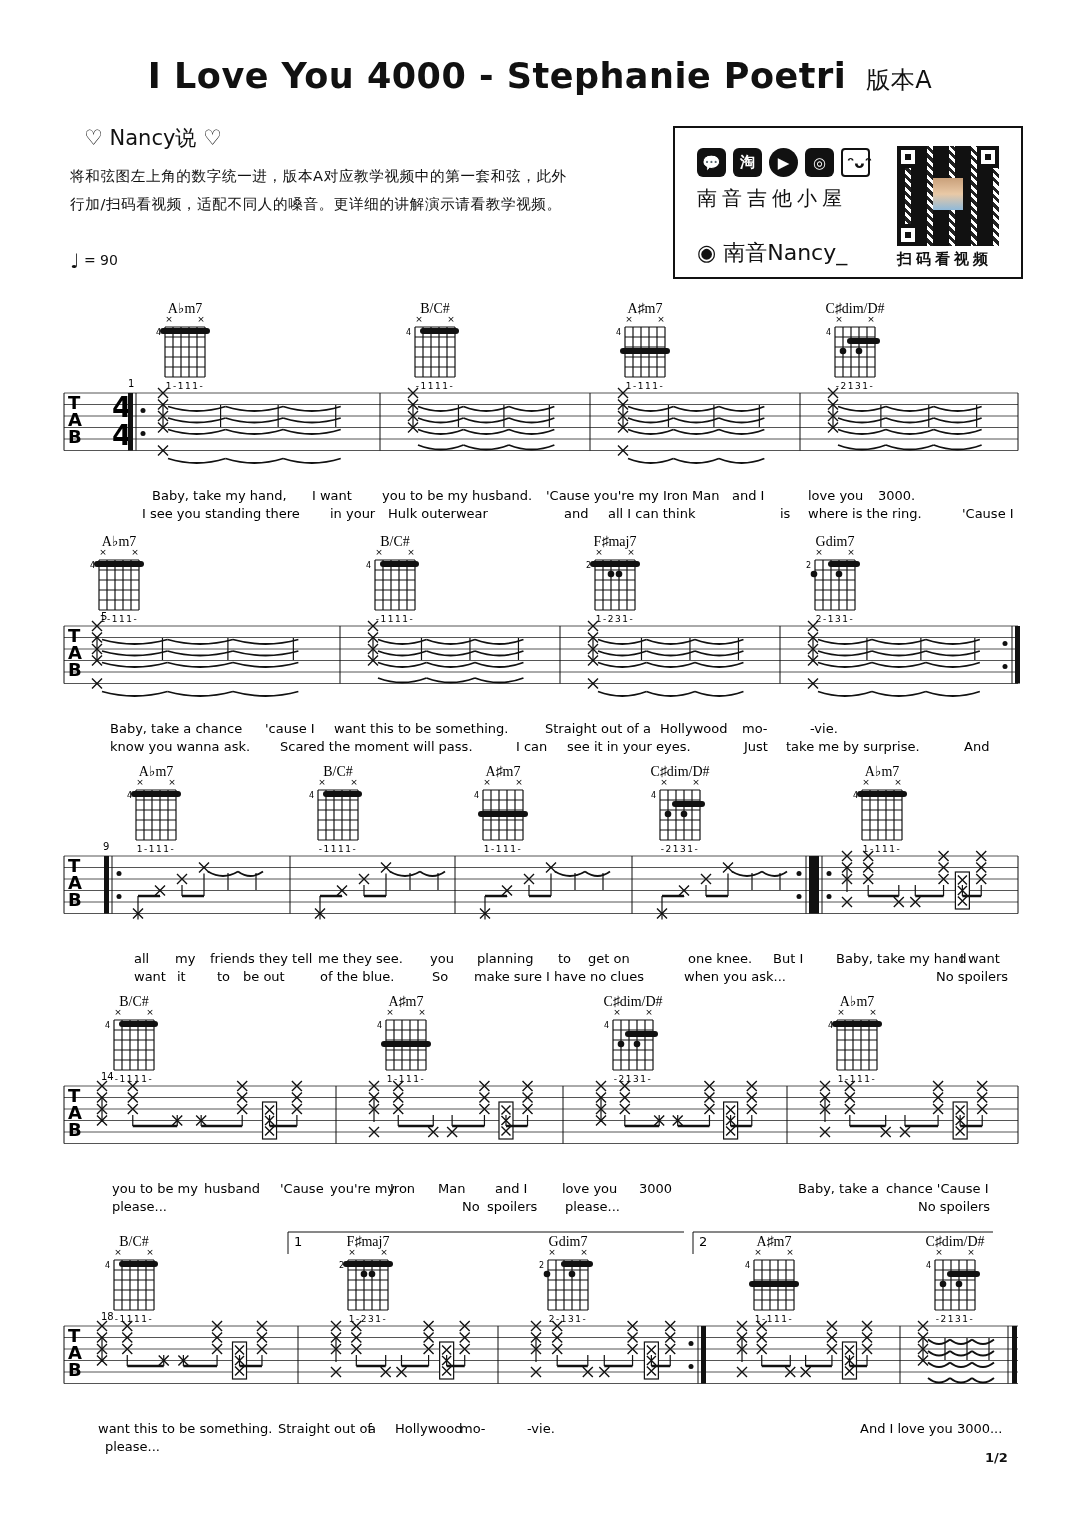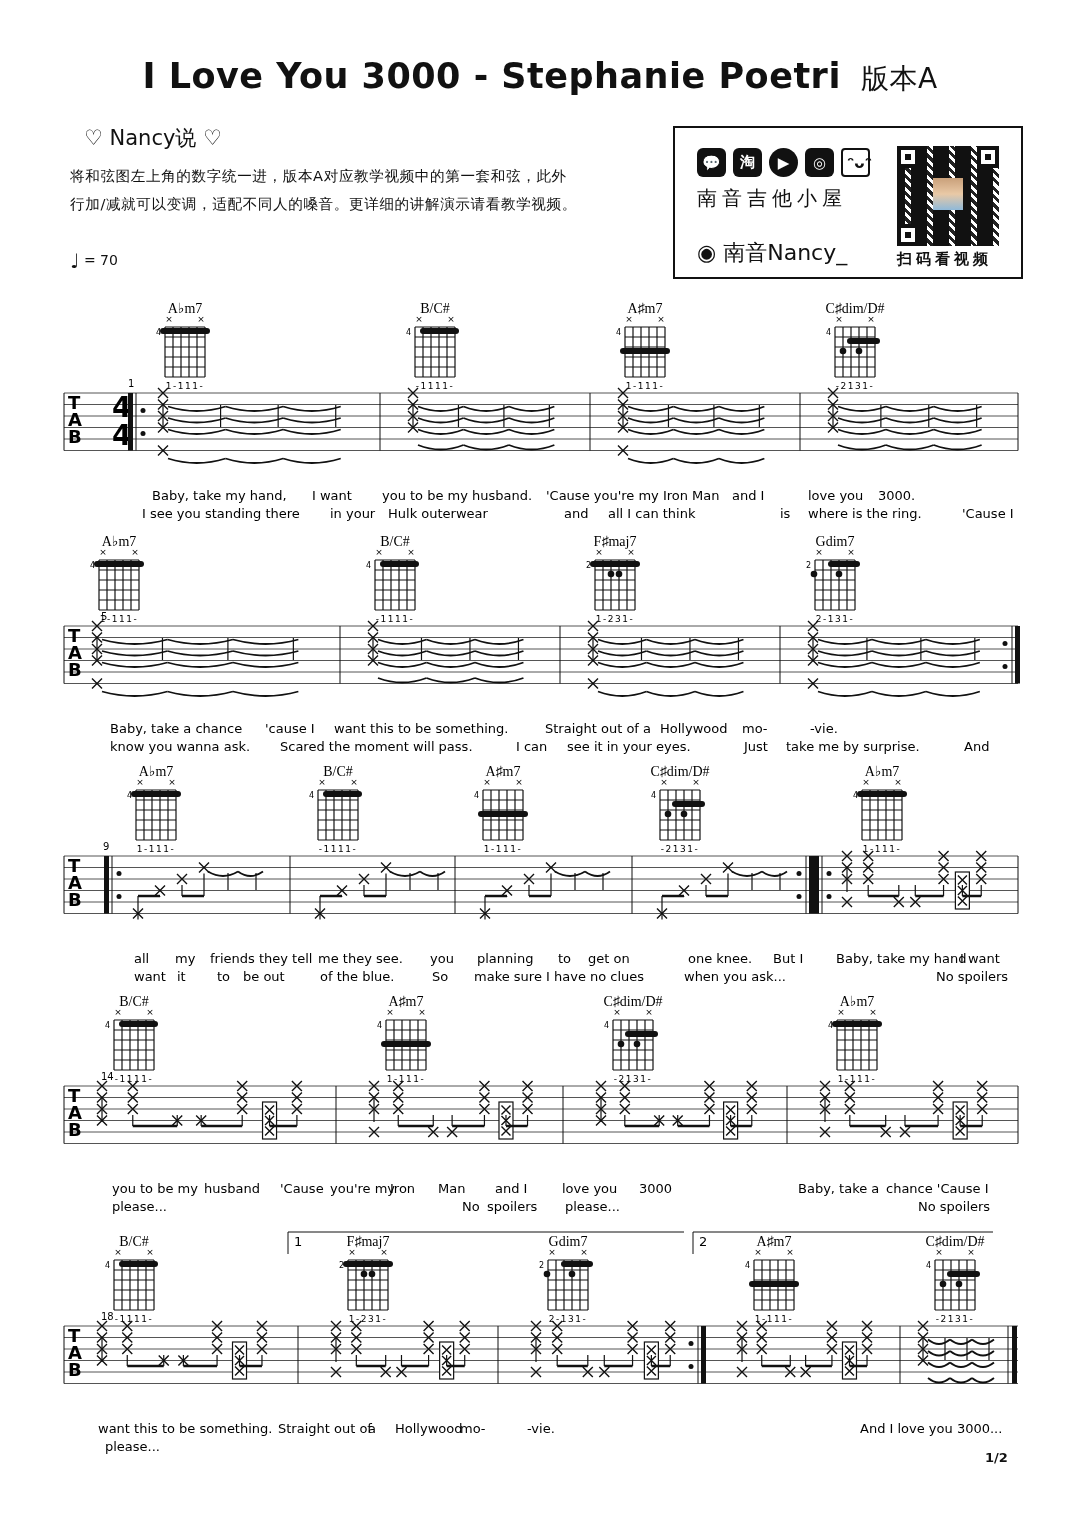--- a/index.html
+++ b/index.html
@@ -1,18 +1,18 @@
 <!DOCTYPE html>
 <html><head>
 <meta charset="utf-8">
 <style>
   html,body{margin:0;padding:0;background:#fff;}
   body{width:1080px;height:1527px;position:relative;overflow:hidden;font-family:"DejaVu Sans",sans-serif;color:#111;}
   .title{position:absolute;left:0;top:56px;width:1080px;text-align:center;font-family:"DejaVu Sans",sans-serif;font-weight:bold;font-size:35px;letter-spacing:0.5px;}
-  .title .ver{font-weight:normal;font-size:28px;margin-left:20px;}
+  .title .ver{font-weight:normal;font-size:24px;margin-left:20px;}
   .note-head{position:absolute;left:84px;top:124px;font-size:21px;}
   .note-body{position:absolute;left:70px;top:162px;width:570px;font-size:14.6px;line-height:27.5px;letter-spacing:0.6px;}
   .tempo{position:absolute;left:70px;top:249px;font-size:14px;}
   .tempo .q{font-size:20px;vertical-align:-3px;}
   .promo{position:absolute;left:673px;top:126px;width:350px;height:153px;border:2px solid #111;box-sizing:border-box;}
   .promo .icons{position:absolute;left:22px;top:20px;display:flex;gap:7px;}
   .promo .icons span{width:29px;height:29px;background:#111;color:#fff;border-radius:6px;display:flex;align-items:center;justify-content:center;font-size:15px;font-weight:bold;}
   .promo .icons span.tv{background:#fff;color:#111;border:2.5px solid #111;box-sizing:border-box;border-radius:4px;padding-left:8px;}
   .promo .shop{position:absolute;left:22px;top:57px;font-size:20px;letter-spacing:5px;}
   .promo .weibo{position:absolute;left:22px;top:110px;font-size:22px;}
@@ -26,28 +26,28 @@
   .promo .qr .avatar{position:absolute;left:36px;top:32px;width:30px;height:32px;background:linear-gradient(#c9a07a,#e9c9a6 50%,#8fb9d9);}
   .promo .scan{position:absolute;left:222px;top:122px;font-size:15px;letter-spacing:4px;font-weight:bold;}
   .page-num{position:absolute;left:985px;top:1450px;font-weight:bold;font-size:13px;}
   svg text{font-family:"DejaVu Sans",sans-serif;}
   .chord-name{font-family:"Liberation Serif",serif;font-size:14px;}
   .lyric{font-size:13px;}
 </style>
 </head>
 <body>
 
-<div class="title"><span>I Love You 3000 - Stephanie Poetri</span><span class="ver">版本A</span></div>
+<div class="title"><span>I Love You 4000 - Stephanie Poetri</span><span class="ver">版本A</span></div>
 
 <div class="note-head">♡ Nancy说 ♡</div>
 <div class="note-body">
   <div>将和弦图左上角的数字统一进，版本A对应教学视频中的第一套和弦，此外</div>
-  <div>行加/减就可以变调，适配不同人的嗓音。更详细的讲解演示请看教学视频。</div>
+  <div>行加/扫码看视频，适配不同人的嗓音。更详细的讲解演示请看教学视频。</div>
 </div>
-<div class="tempo"><span class="q">♩</span> <span>= 70</span></div>
+<div class="tempo"><span class="q">♩</span> <span>= 90</span></div>
 
 <div class="promo">
   <div class="icons">
     <span>💬</span>
     <span>淘</span>
     <span style="border-radius:50%">▶</span>
     <span>◎</span>
     <span class="tv">ᵔᴗᵔ</span>
   </div>
   <div class="shop">南音吉他小屋</div>

